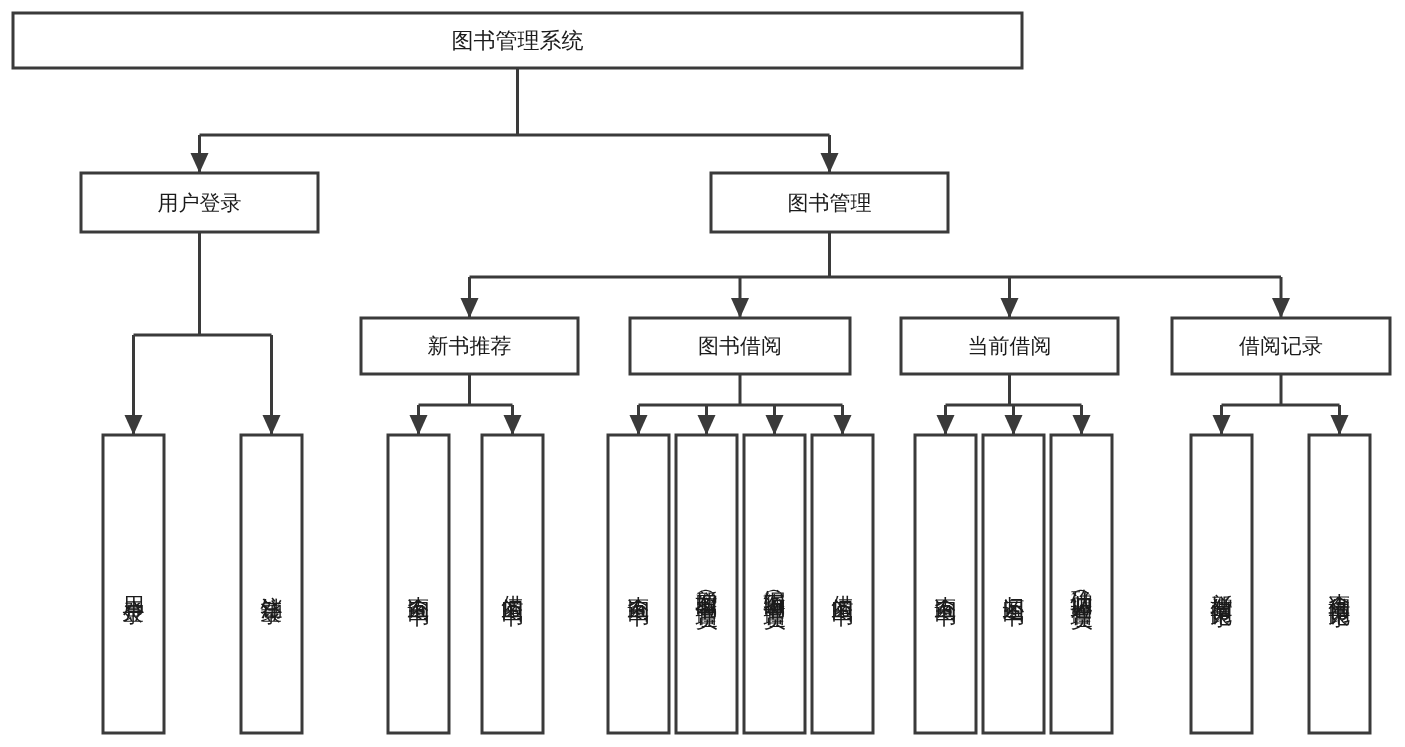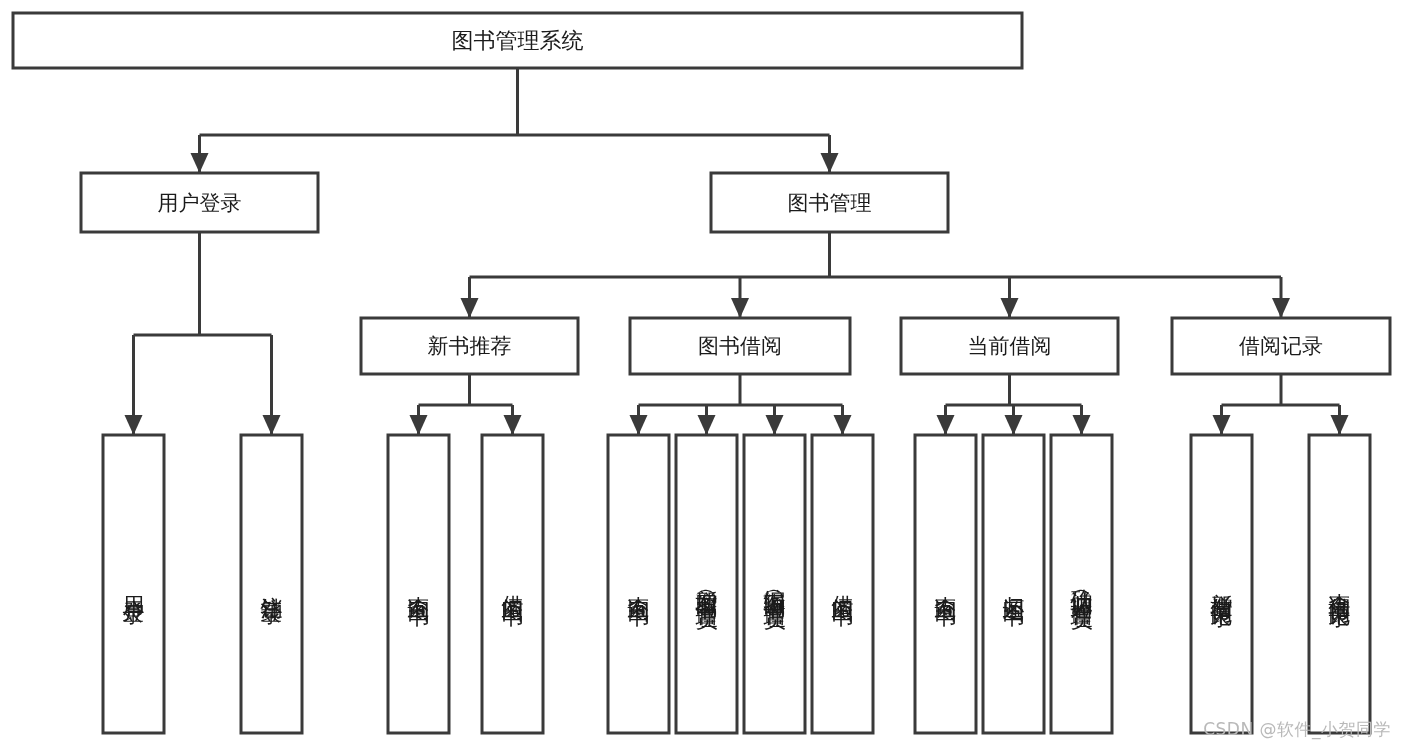--- a/index.html
+++ b/index.html
@@ -213,15 +213,14 @@
         <div class="vtext">确认归还（管理员）</div>
       </div>
       <div class="vtext-wrap" style="left: 1191px; top: 435px; width: 61px; height: 298px;">
         <div class="vtext">新增借阅记录</div>
       </div>
       <div class="vtext-wrap" style="left: 1309px; top: 435px; width: 61px; height: 298px;">
         <div class="vtext">查询借阅记录</div>
       </div>
     </div>
 
-  <div class="watermark">CSDN @软件_小贺同学</div>
 
 </div>
 
 </body></html>

